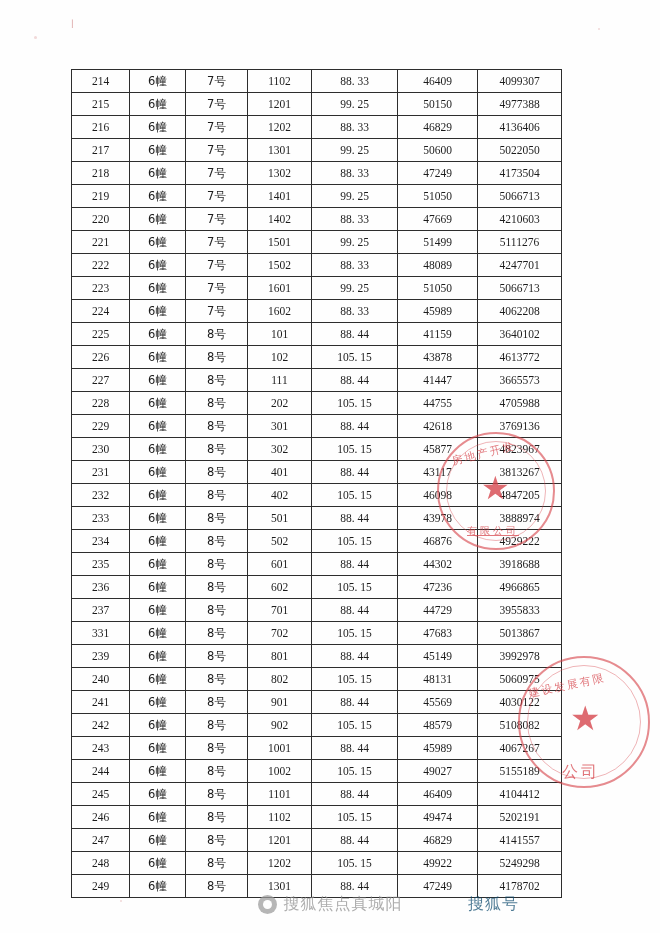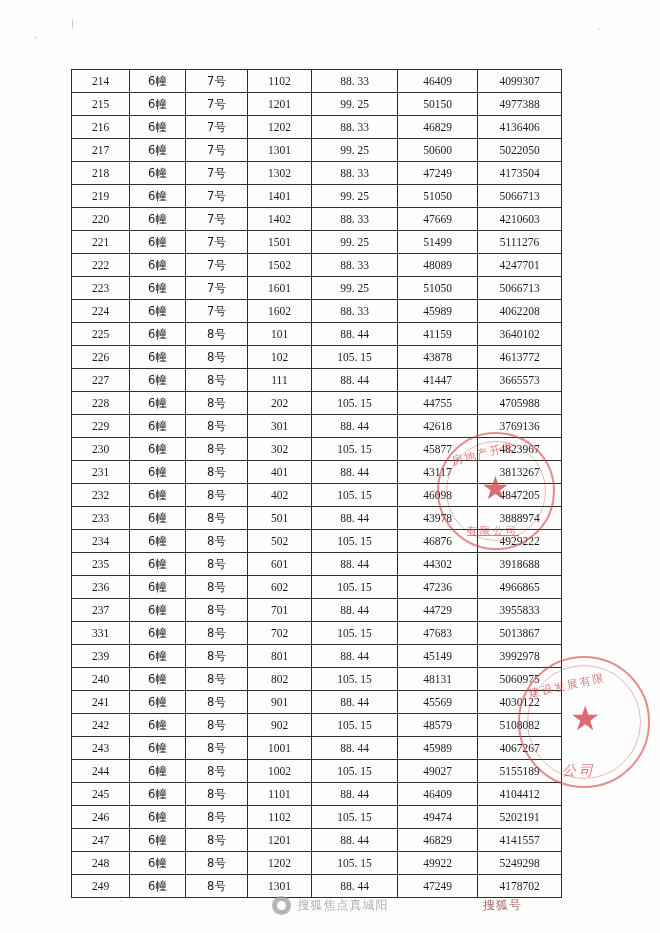--- a/index.html
+++ b/index.html
@@ -95,21 +95,21 @@
     white-space: nowrap;
   }
   #stamp-a { left: 437px; top: 432px; width: 118px; height: 118px; }
   #stamp-a .star { left: 44px; top: 40px; font-size: 32px; }
   #stamp-a .arc-top { left: 14px; top: 14px; font-size: 11px; letter-spacing: 2px; transform: rotate(-14deg); }
   #stamp-a .arc-bot { left: 30px; top: 92px; font-size: 10px; letter-spacing: 3px; text-decoration: underline; }
 
   #stamp-b { left: 518px; top: 656px; width: 132px; height: 132px; }
   #stamp-b .star { left: 52px; top: 46px; font-size: 34px; }
   #stamp-b .arc-top { left: 10px; top: 22px; font-size: 11px; letter-spacing: 2px; transform: rotate(-12deg); }
-  #stamp-b .arc-bot { left: 44px; top: 106px; font-size: 14px; letter-spacing: 3px; font-style: italic; }
+  #stamp-b .arc-bot { left: 44px; top: 106px; font-size: 16px; letter-spacing: 3px; }
 
   
   #watermark {
     position: absolute;
     left: 0;
     right: 0;
     bottom: 18px;
     display: flex;
     align-items: center;
     justify-content: center;
@@ -127,28 +127,28 @@
   #watermark .wm-logo::after {
     content: "";
     position: absolute;
     left: 5px; top: 5px;
     width: 9px; height: 9px;
     border-radius: 50%;
     background: #fdfdfd;
   }
   #watermark .wm-text {
     font-family: Liberation Mono, monospace;
-    font-size: 12px;
+    font-size: 16px;
     color: #8e8e8e;
     letter-spacing: 1px;
   }
   #watermark .wm-text.ghost {
-    color: #7f1d1d;
-    position: absolute;
-    left: 483px;
+    color: #0c4a6e;
+    position: absolute;
+    left: 468px;
     text-align: center;
   }
 </style>
 </head>
 <body>
 
 <div id="page">
 
   <span class="corner-mark" style="left:68px; top:18px;">丨</span>
   <span class="speckle" style="left:34px; top:36px; width:3px; height:3px;"></span>

